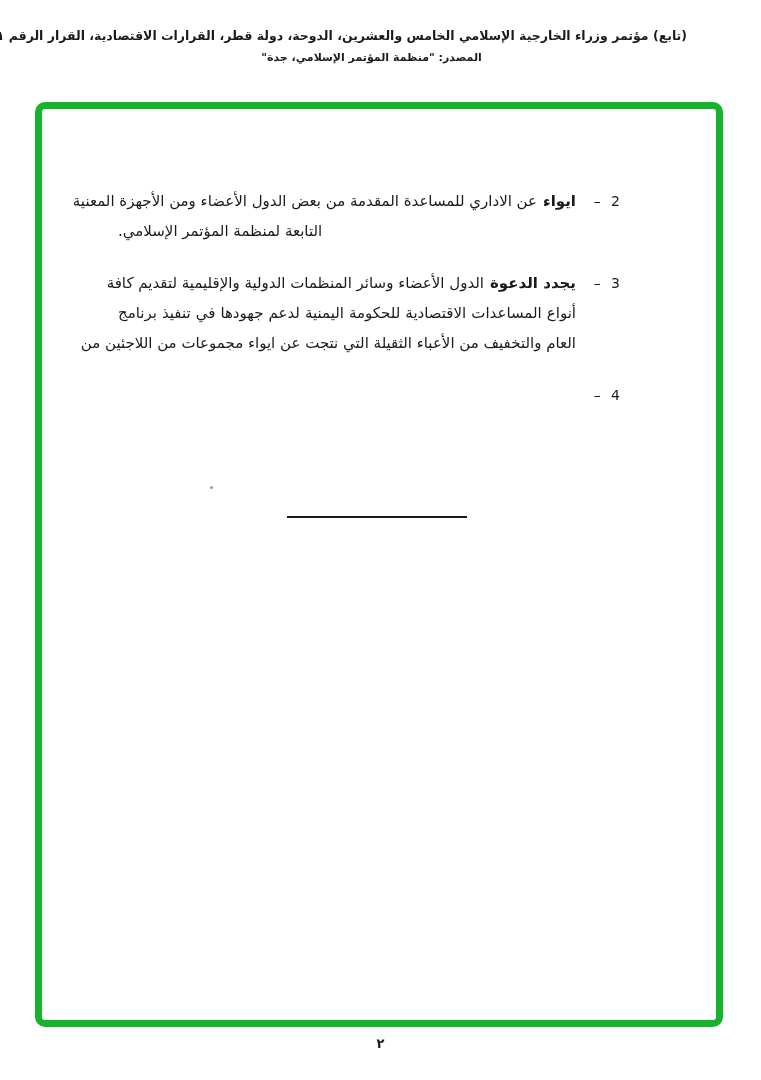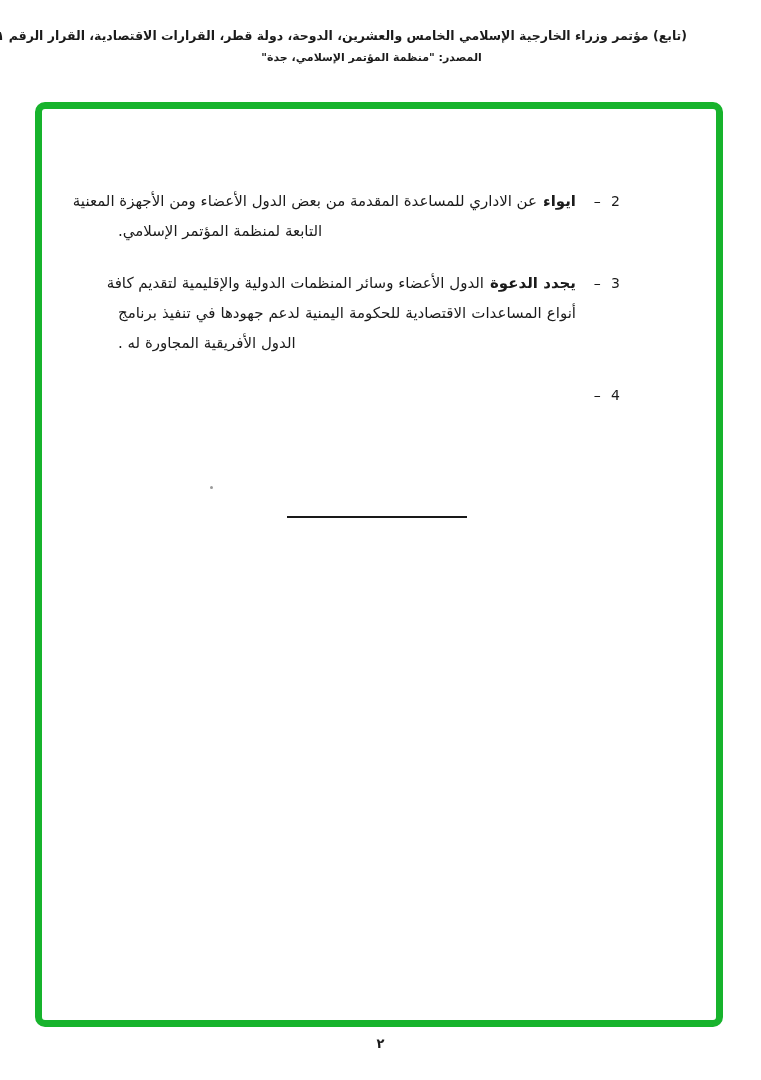--- a/index.html
+++ b/index.html
@@ -90,21 +90,21 @@
         <div class="ln just"><b class="lead">ايواء</b><span>عن الاداري للمساعدة المقدمة من بعض الدول الأعضاء ومن الأجهزة المعنية</span></div>
         <div class="ln short">التابعة لمنظمة المؤتمر الإسلامي.</div>
       </div>
     </div>
 
     <div class="item">
       <div class="num">3 –</div>
       <div class="tx">
         <div class="ln just"><b class="lead">يجدد الدعوة</b><span>الدول الأعضاء وسائر المنظمات الدولية والإقليمية لتقديم كافة</span></div>
         <div class="ln just">أنواع المساعدات الاقتصادية للحكومة اليمنية لدعم جهودها في تنفيذ برنامج</div>
-        <div class="ln short">الدول الأفريقية المجاورة له .</div>
+        <div class="ln just">العام والتخفيف من الأعباء الثقيلة التي نتجت عن ايواء مجموعات من اللاجئين من</div>
       </div>
     </div>
 
     <div class="item">
       <div class="num">4 –</div>
       <div class="tx">
       </div>
     </div>
 
   </div>

